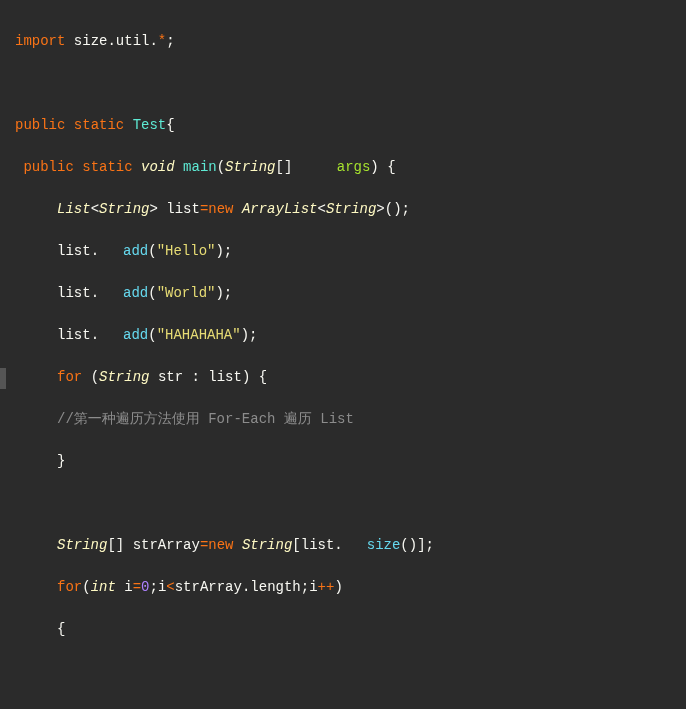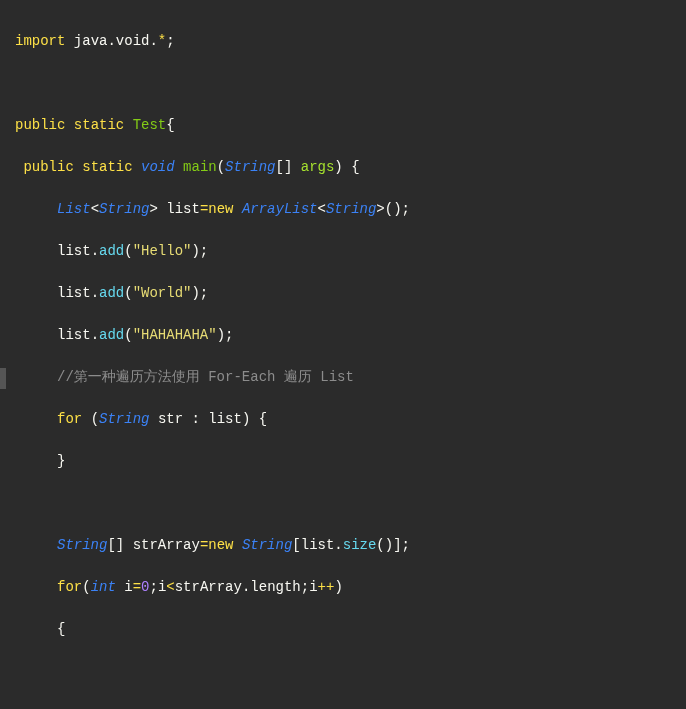--- a/index.html
+++ b/index.html
@@ -11,55 +11,55 @@
     line-height: 1.5;
     color: #a9b7c6;
     width: 686px;
     height: 709px;
     overflow: hidden;
   }
   .editor {
     padding: 10px 15px;
     white-space: pre;
   }
-  .kw-pink { color: #fde047; }
-  .kw-blue { color: #3b82f6; font-style: italic; }
-  .class-green { color: #84cc16; }
+  .kw-pink { color: #f97316; }
+  .kw-blue { color: #fef9c3; font-style: italic; }
+  .class-green { color: #5eead4; }
   .string { color: #e6db74; }
   .comment { color: #8c8c8c; }
   .num { color: #ae81ff; }
-  .method { color: #66d9ef; }
+  .method { color: #66d9ef; margin-left: 24px; }
   .white { color: #f8f8f2; }
-  .ident { color: #a6e22e; }
+  .ident { color: #a6e22e; margin-left: 36px; }
   .cursor-line {
     position: absolute;
     left: 0;
     width: 6px;
     height: 21px;
     background: #555;
     top: 368px;
   }
   span { display: inline; }
 </style>
 </head>
 <body>
 
 <div class="cursor-line"></div>
 
 <div class="editor">
-<div><span class="kw-pink">import</span><span class="white"> </span><span class="white">java.void.</span><span class="kw-pink">*</span><span class="white">;</span></div>
+<div><span class="kw-pink">import</span><span class="white"> </span><span class="white">size.util.</span><span class="kw-pink">*</span><span class="white">;</span></div>
 <div> </div>
 <div><span class="kw-pink">public</span><span class="white"> </span><span class="kw-pink">static</span><span class="white"> </span><span class="class-green">Test</span><span class="white">{</span></div>
 <div><span class="white"> </span><span class="kw-pink">public</span><span class="white"> </span><span class="kw-pink">static</span><span class="white"> </span><span class="kw-blue">void</span><span class="white"> </span><span class="class-green">main</span><span class="white">(</span><span class="kw-blue">String</span><span class="white">[] </span><span class="ident">args</span><span class="white">) {</span></div>
 <div><span class="white">     </span><span class="kw-blue">List</span><span class="white">&lt;</span><span class="kw-blue">String</span><span class="white">&gt; </span><span class="white">list</span><span class="kw-pink">=</span><span class="kw-pink">new</span><span class="white"> </span><span class="kw-blue">ArrayList</span><span class="white">&lt;</span><span class="kw-blue">String</span><span class="white">&gt;();</span></div>
 <div><span class="white">     </span><span class="white">list</span><span class="white">.</span><span class="method">add</span><span class="white">(</span><span class="string">"Hello"</span><span class="white">);</span></div>
 <div><span class="white">     </span><span class="white">list</span><span class="white">.</span><span class="method">add</span><span class="white">(</span><span class="string">"World"</span><span class="white">);</span></div>
 <div><span class="white">     </span><span class="white">list</span><span class="white">.</span><span class="method">add</span><span class="white">(</span><span class="string">"HAHAHAHA"</span><span class="white">);</span></div>
+<div><span class="white">     </span><span class="kw-pink">for</span><span class="white"> (</span><span class="kw-blue">String</span><span class="white"> </span><span class="white">str</span><span class="white"> : </span><span class="white">list</span><span class="white">) {</span></div>
 <div><span class="white">     </span><span class="comment">//第一种遍历方法使用 For-Each 遍历 List</span></div>
-<div><span class="white">     </span><span class="kw-pink">for</span><span class="white"> (</span><span class="kw-blue">String</span><span class="white"> </span><span class="white">str</span><span class="white"> : </span><span class="white">list</span><span class="white">) {</span></div>
 <div><span class="white">     </span><span class="white">}</span></div>
 <div> </div>
 <div><span class="white">     </span><span class="kw-blue">String</span><span class="white">[] </span><span class="white">strArray</span><span class="kw-pink">=</span><span class="kw-pink">new</span><span class="white"> </span><span class="kw-blue">String</span><span class="white">[</span><span class="white">list</span><span class="white">.</span><span class="method">size</span><span class="white">()];</span></div>
 <div><span class="white">     </span><span class="kw-pink">for</span><span class="white">(</span><span class="kw-blue">int</span><span class="white"> </span><span class="white">i</span><span class="kw-pink">=</span><span class="num">0</span><span class="white">;</span><span class="white">i</span><span class="kw-pink">&lt;</span><span class="white">strArray</span><span class="white">.</span><span class="white">length</span><span class="white">;</span><span class="white">i</span><span class="kw-pink">++</span><span class="white">)</span></div>
 <div><span class="white">     </span><span class="white">{</span></div>
 
 
 
 
 

